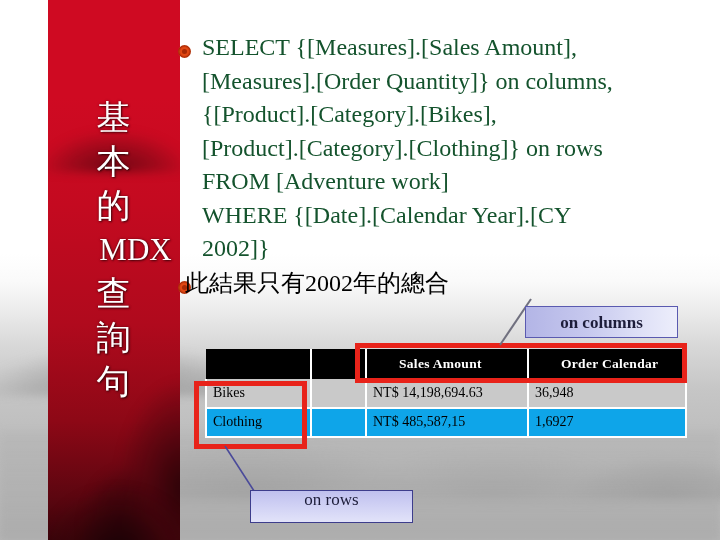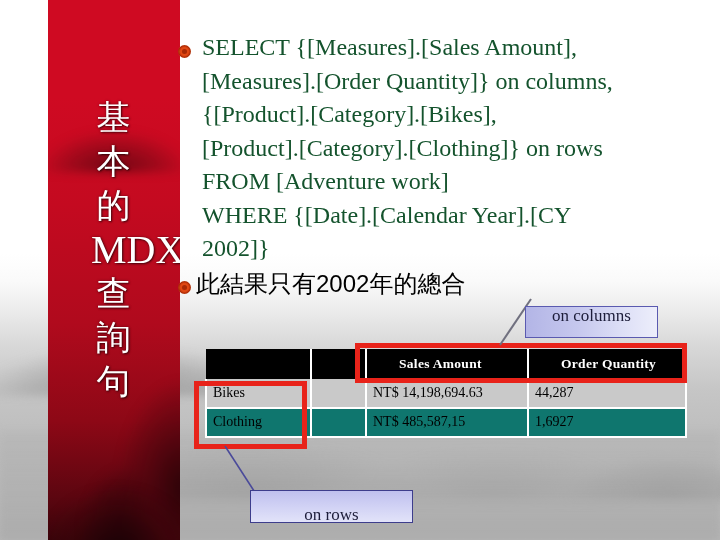--- a/index.html
+++ b/index.html
@@ -137,21 +137,21 @@
     text-align: center;
     color: #ffffff;
     font-family: "Liberation Serif", "DejaVu Serif", serif;
     font-size: 34px;
     line-height: 44px;
     letter-spacing: 1px;
     text-shadow: 1px 1px 2px rgba(0,0,0,0.55), 0 0 3px rgba(0,0,0,0.4);
     pointer-events: none;
   }
   .banner-title .line { display: block; }
-  .banner-title .line-mdx { font-size: 40px; letter-spacing: 0px; padding-left: 43px; }
+  .banner-title .line-mdx { font-size: 31px; letter-spacing: 0px; padding-left: 43px; }
 
   
   .bullet {
     position: absolute;
     width: 13px;
     height: 13px;
     background:
       radial-gradient(circle at 50% 50%, #d93b10 0%, #e24a14 42%, #c23208 62%, rgba(194,50,8,0) 70%),
       conic-gradient(#e8541a 0deg, #c43309 22deg, #e8541a 45deg, #c43309 67deg,
                      #e8541a 90deg, #c43309 112deg, #e8541a 135deg, #c43309 157deg,
@@ -178,24 +178,24 @@
     top: 31px;
     width: 500px;
     font-family: "Liberation Serif", "DejaVu Serif", serif;
     font-size: 24px;
     line-height: 33.5px;
     color: #14532d;
     white-space: pre-wrap;
   }
   .note-text {
     position: absolute;
-    left: 196px;
+    left: 185px;
     top: 267px;
     width: 420px;
-    font-family: Liberation Sans, sans-serif;
+    font-family: Liberation Serif, serif;
     font-size: 24px;
     line-height: 33px;
     color: #000000;
   }
 
   
   .result-table {
     position: absolute;
     left: 205px;
     top: 349px;
@@ -223,21 +223,21 @@
     font-weight: bold;
     height: 30px;
     letter-spacing: 0.3px;
     padding-left: 32px;
   }
   .result-table thead th.corner {
     background: #000000;
     border-left: none;
   }
   .result-table tbody tr.r1 td { background: #c9c9c9; color: #000000; }
-  .result-table tbody tr.r2 td { background: #0f766e; color: #000000; }
+  .result-table tbody tr.r2 td { background: #0ea5e9; color: #000000; }
   .result-table tbody td { height: 29px; font-size: 14px; }
   .result-table tbody td.rowhdr { border-left: 2px solid #ffffff; margin-top: 39px; }
   .result-table tbody tr.r1 td { border-bottom: 2px solid #ffffff; }
   .result-table tbody tr.r2 td { border-bottom: 2px solid #ffffff; }
 
   .col-rowhdr { width: 105px; }
   .col-spacer { width: 55px; }
   .col-sales  { width: 162px; }
   .col-order  { width: 158px; }
 
@@ -273,33 +273,35 @@
     box-sizing: border-box;
     font-family: "Liberation Serif", "DejaVu Serif", serif;
     color: #1d1d3a;
     text-align: center;
     line-height: 1.0;
     white-space: nowrap;
   }
   #callout-columns {
     left: 525px;
     top: 306px;
-    width: 133px;
+    width: 153px;
     height: 32px;
     font-size: 17px;
+    padding-top: 7px;
     border: 1px solid #5a5ab0;
     background: linear-gradient(to right, #b3b5e6 0%, #c6c8ee 40%, #dcdef6 72%, #edeefb 100%);
+    font-weight: bold;
   }
   #callout-rows {
     left: 250px;
     top: 490px;
     width: 163px;
     height: 33px;
     font-size: 17px;
-    padding-top: 15px;
+    padding-top: 0;
     border: 1px solid #3d3d8c;
     background: linear-gradient(to bottom, #bfc0ee 0%, #cfd0f4 45%, #e2e3f9 100%);
   }
 </style>
 </head>
 <body>
 
 <div id="slide">
 
   <div class="bg-sky"></div>
@@ -340,29 +342,29 @@
       <col class="col-rowhdr">
         <col class="col-spacer">
         <col class="col-sales">
         <col class="col-order">
     </colgroup>
     <thead>
       <tr>
         <th class="corner"></th>
         <th class="corner"></th>
         <th>Sales Amount</th>
-        <th>Order Quantity</th>
+        <th>Order Calendar</th>
       </tr>
     </thead>
     <tbody>
       <tr class="r1">
         <td class="rowhdr">Bikes</td>
         <td></td>
         <td>NT$ 14,198,694.63</td>
-        <td>44,287</td>
+        <td>36,948</td>
       </tr>
       <tr class="r2">
         <td class="rowhdr">Clothing</td>
         <td></td>
         <td>NT$ 485,587,15</td>
         <td>1,6927</td>
       </tr>
     </tbody>
   </table>
 

